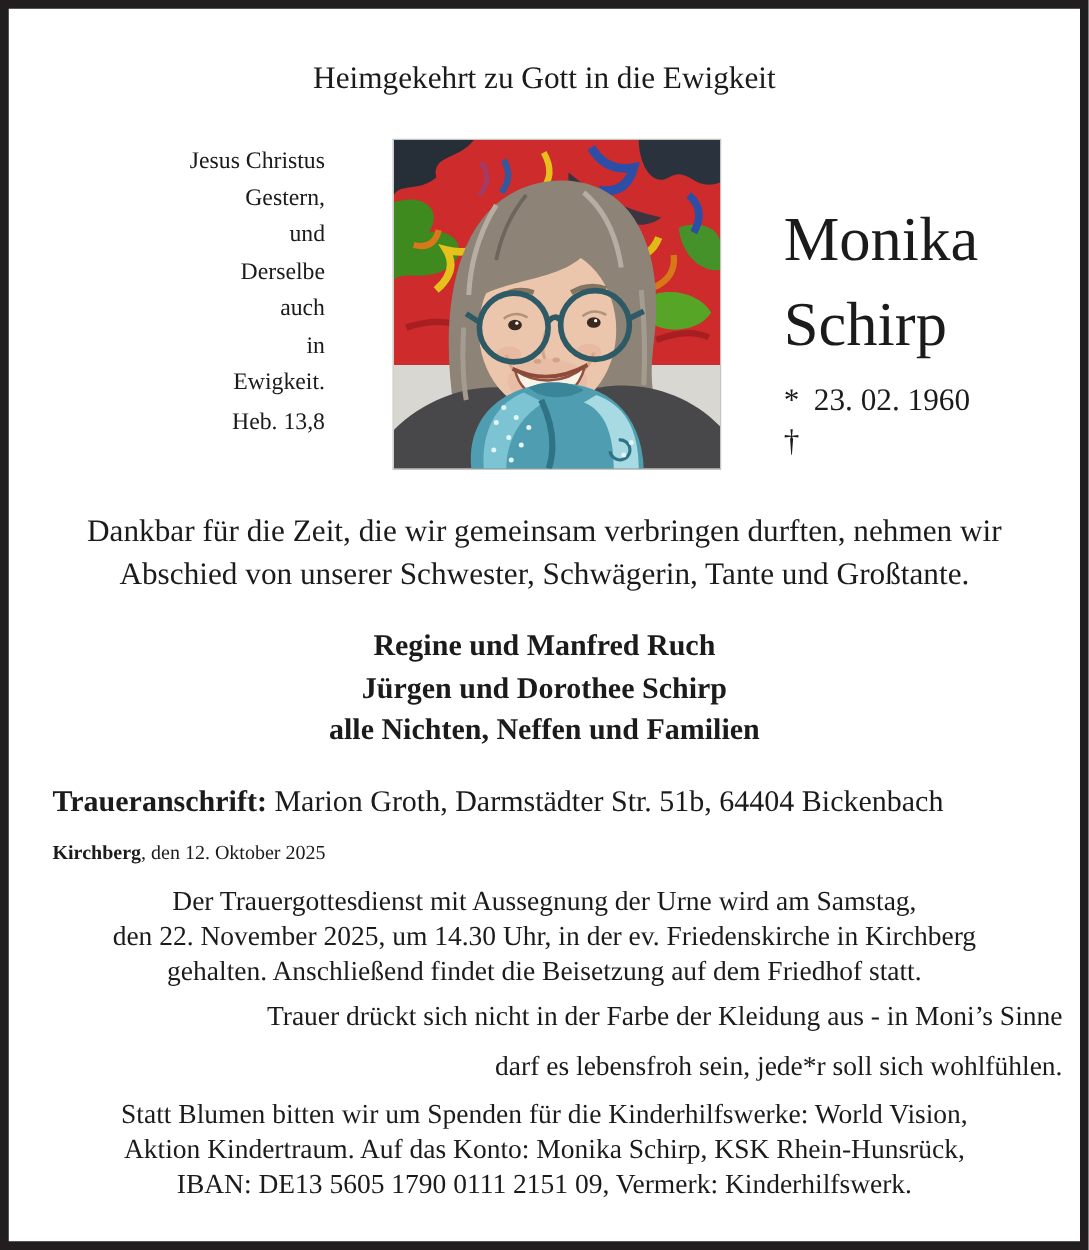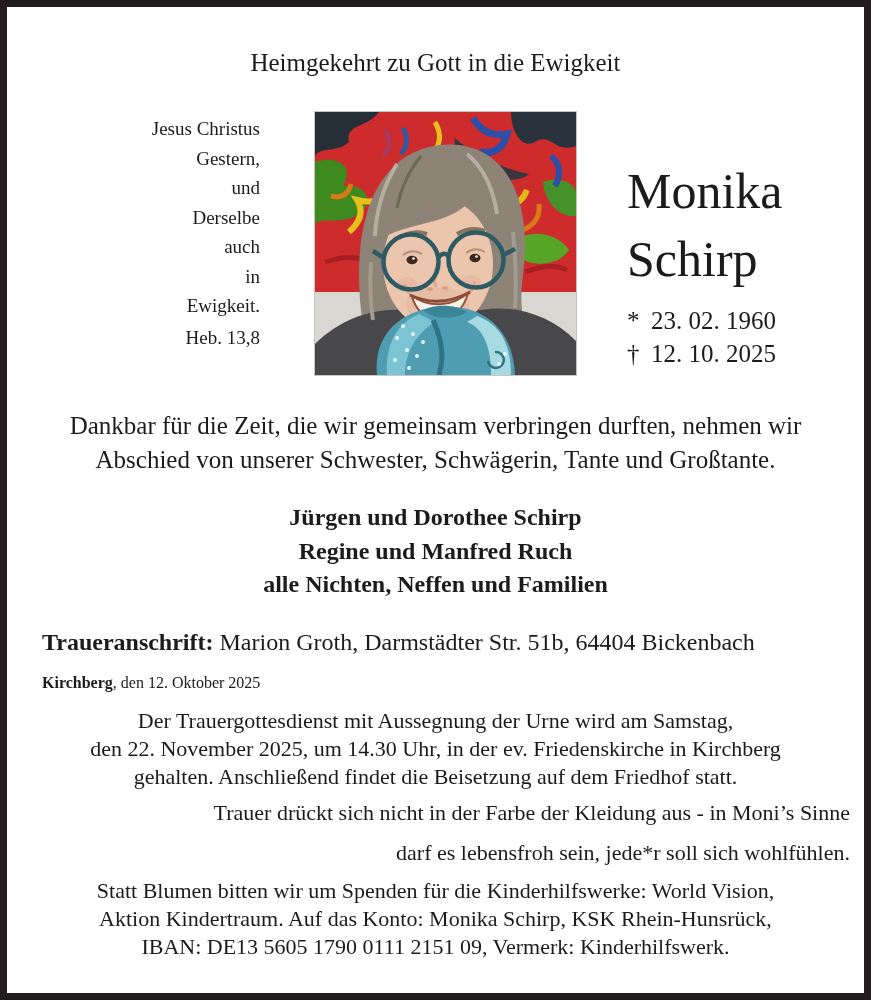--- a/index.html
+++ b/index.html
@@ -185,32 +185,31 @@
     <div class="name-col">
       <div class="name-line">Monika</div>
       <div class="name-line">Schirp</div>
       <div class="dates">
         <div class="date-row">
             <span class="date-sym">*</span>
             <span>23. 02. 1960</span>
           </div>
         <div class="date-row">
             <span class="date-sym">†</span>
-            <span>12. 10. 2025</span>
           </div>
       </div>
     </div>
   </div>
 
   <div class="tribute">Dankbar für die Zeit, die wir gemeinsam verbringen durften, nehmen wir
 Abschied von unserer Schwester, Schwägerin, Tante und Großtante.</div>
 
   <div class="mourners">
+    <div class="mourner">Regine und Manfred Ruch</div>
     <div class="mourner">Jürgen und Dorothee Schirp</div>
-    <div class="mourner">Regine und Manfred Ruch</div>
     <div class="mourner">alle Nichten, Neffen und Familien</div>
   </div>
 
   <div class="address"><b>Traueranschrift:</b> <span>Marion Groth, Darmstädter Str. 51b, 64404 Bickenbach</span></div>
 
   <div class="dateline"><b>Kirchberg</b><span>, den 12. Oktober 2025</span></div>
 
   <div class="service">Der Trauergottesdienst mit Aussegnung der Urne wird am Samstag,
 den 22. November 2025, um 14.30 Uhr, in der ev. Friedenskirche in Kirchberg
 gehalten. Anschließend findet die Beisetzung auf dem Friedhof statt.</div>

